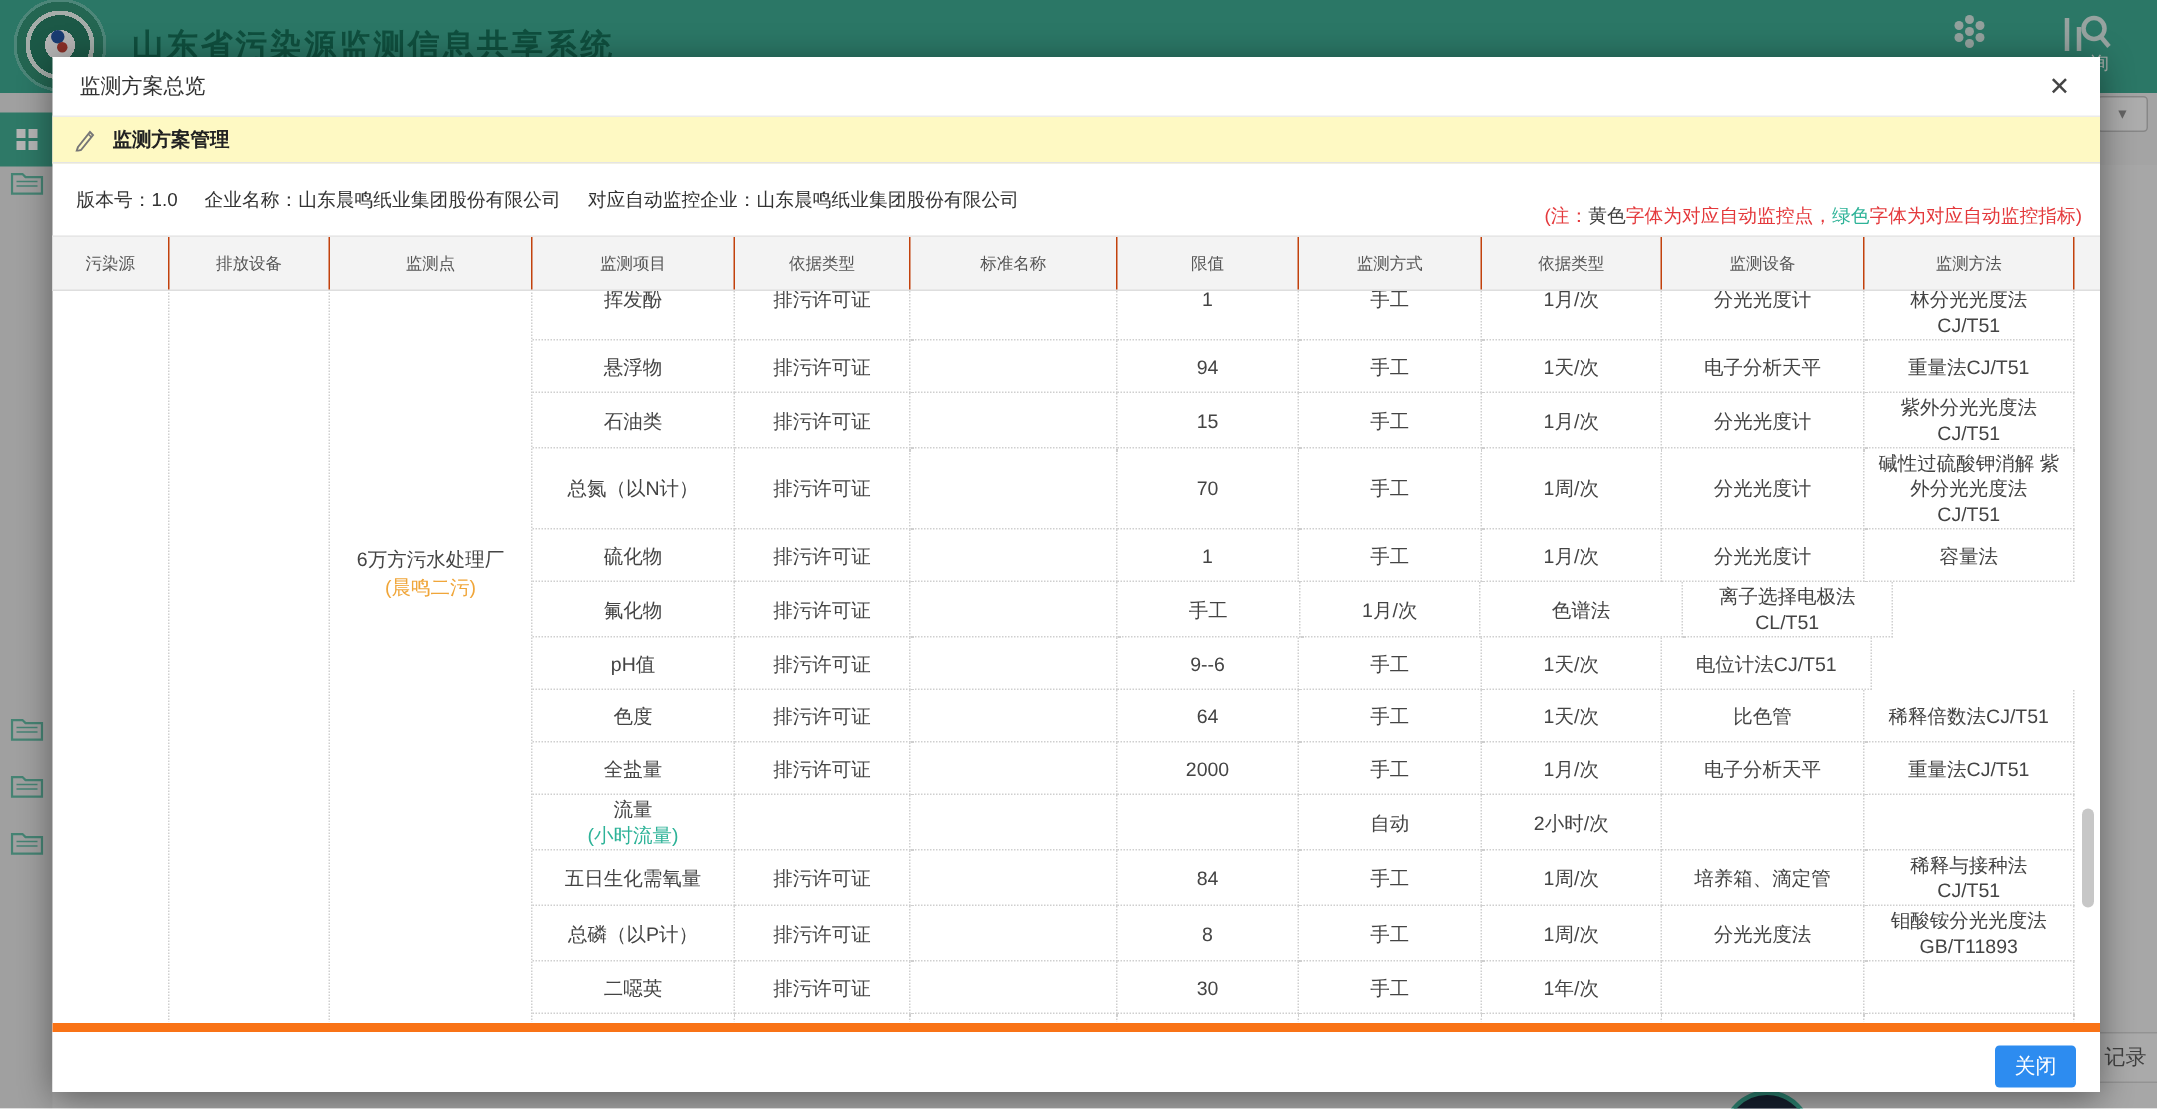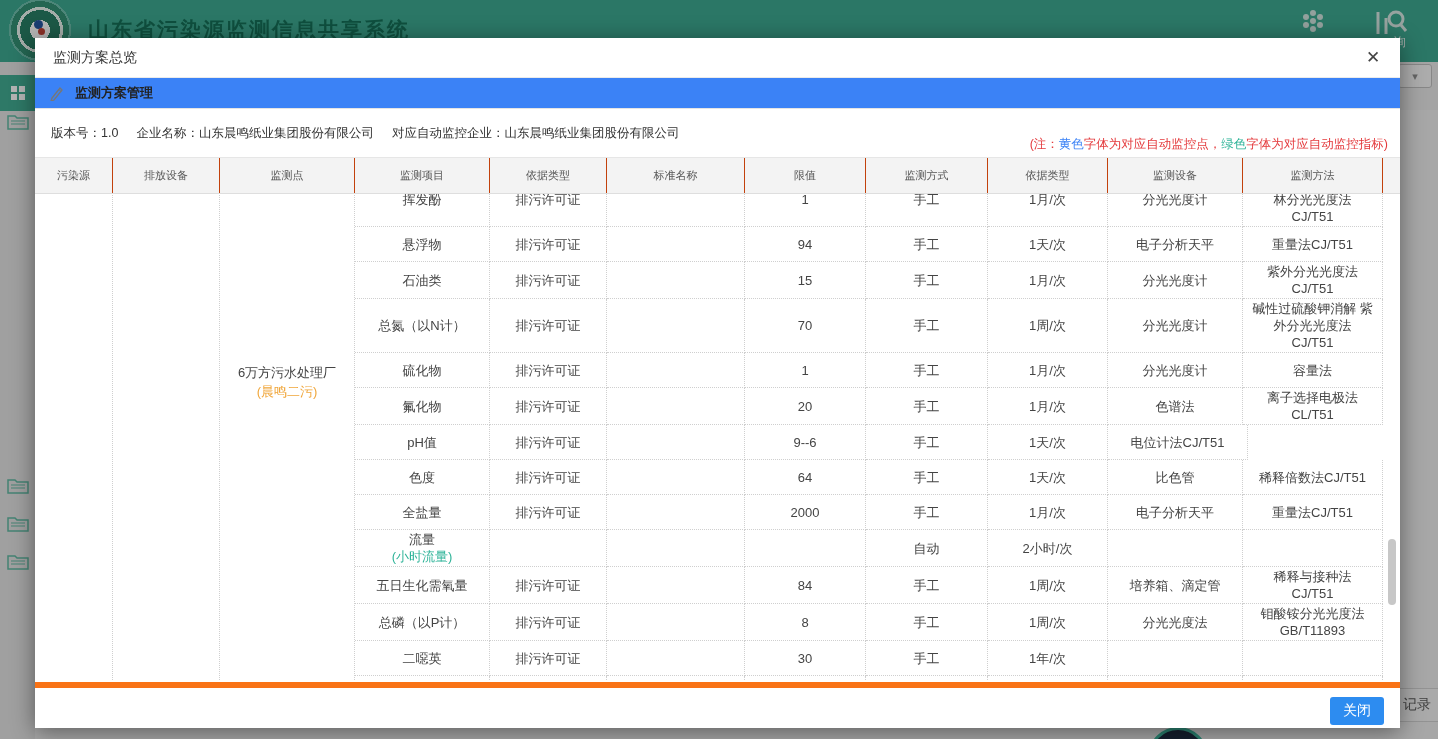--- a/index.html
+++ b/index.html
@@ -27,21 +27,21 @@
 
   
   .dim { position:absolute; inset:0; background:rgba(22,22,22,0.32); z-index:5; }
 
   
   .modal { position:absolute; left:35px; top:38px; width:1365px; height:690px; background:#ffffff; z-index:10;
            box-shadow:0 4px 22px rgba(0,0,0,.45); }
   .m-titlebar { position:relative; height:40px; border-bottom:1px solid #ebebeb; display:flex; align-items:center; padding-left:18px; }
   .m-title { font-size:14px; color:#333; }
   .m-close { position:absolute; right:16px; top:9px; width:22px; height:22px; font-size:17px; color:#444; text-align:center; line-height:22px; cursor:pointer; }
-  .m-section { height:31px; background:#3b82f6; border-bottom:1px solid #e4e4e4; display:flex; align-items:center; padding-left:14px; gap:10px; }
+  .m-section { height:31px; background:#fef9c3; border-bottom:1px solid #e4e4e4; display:flex; align-items:center; padding-left:14px; gap:10px; }
   .m-section-title { font-size:13px; font-weight:bold; color:#222; }
   .m-info { position:relative; height:48px; display:flex; align-items:center; padding-left:16px; font-size:12.5px; color:#333; }
   .m-info .grp { margin-right:18px; }
   .m-note { position:absolute; right:12px; bottom:4px; font-size:12.5px; }
 
   
   .thead { display:flex; height:37px; background:#f3f3f3; border-top:1px solid #e6e6e6; border-bottom:1px solid #dedede; }
   .th { display:flex; align-items:center; justify-content:center; font-size:11px; color:#555; border-right:1px solid #c2410c; }
   .c0{width:78px;} .c1{width:107px;} .c2{width:135px;} .c3{width:135px;} .c4{width:117px;} .c5{width:138px;}
   .c6{width:121px;} .c7{width:122px;} .c8{width:120px;} .c9{width:135px;} .c10{width:140px;}
@@ -161,21 +161,21 @@
       <path d="M3 13 L11 3 L13 5 L5 15 L2 16 Z" fill="none" stroke="#777" stroke-width="1.3"></path>
       <line x1="10" y1="4.5" x2="12" y2="6.5" stroke="#777"></line>
     </svg>
     <span class="m-section-title">监测方案管理</span>
   </div>
 
   <div class="m-info">
     <span class="grp"><span>版本号：</span><span>1.0</span></span>
     <span class="grp"><span>企业名称：</span><span>山东晨鸣纸业集团股份有限公司</span></span>
     <span class="grp"><span>对应自动监控企业：</span><span>山东晨鸣纸业集团股份有限公司</span></span>
-    <span class="m-note" id="note"><span style="color: rgb(228, 57, 60);">(注：</span><span style="color: #3b82f6;">黄色</span><span style="color: rgb(228, 57, 60);">字体为对应自动监控点，</span><span style="color: rgb(46, 179, 152);">绿色</span><span style="color: rgb(228, 57, 60);">字体为对应自动监控指标)</span></span>
+    <span class="m-note" id="note"><span style="color: rgb(228, 57, 60);">(注：</span><span style="color: #404040;">黄色</span><span style="color: rgb(228, 57, 60);">字体为对应自动监控点，</span><span style="color: rgb(46, 179, 152);">绿色</span><span style="color: rgb(228, 57, 60);">字体为对应自动监控指标)</span></span>
   </div>
 
   <div class="thead" id="thead">
       <div class="th c0">污染源</div>
       <div class="th c1">排放设备</div>
       <div class="th c2">监测点</div>
       <div class="th c3">监测项目</div>
       <div class="th c4">依据类型</div>
       <div class="th c5">标准名称</div>
       <div class="th c6">限值</div>
@@ -255,21 +255,20 @@
             <div class="tcell c8">1月/次</div>
             <div class="tcell c9">分光光度计</div>
             <div class="tcell c10">容量法</div>
           </div>
           <div class="trow">
             <div class="tcell c3">
               <div>氟化物</div>
             </div>
             <div class="tcell c4">排污许可证</div>
             <div class="tcell c5"></div>
-            <div class="tcell c6">20</div>
             <div class="tcell c7">手工</div>
             <div class="tcell c8">1月/次</div>
             <div class="tcell c9">色谱法</div>
             <div class="tcell c10">离子选择电极法 CL/T51</div>
           </div>
           <div class="trow">
             <div class="tcell c3">
               <div>pH值</div>
             </div>
             <div class="tcell c4">排污许可证</div>

